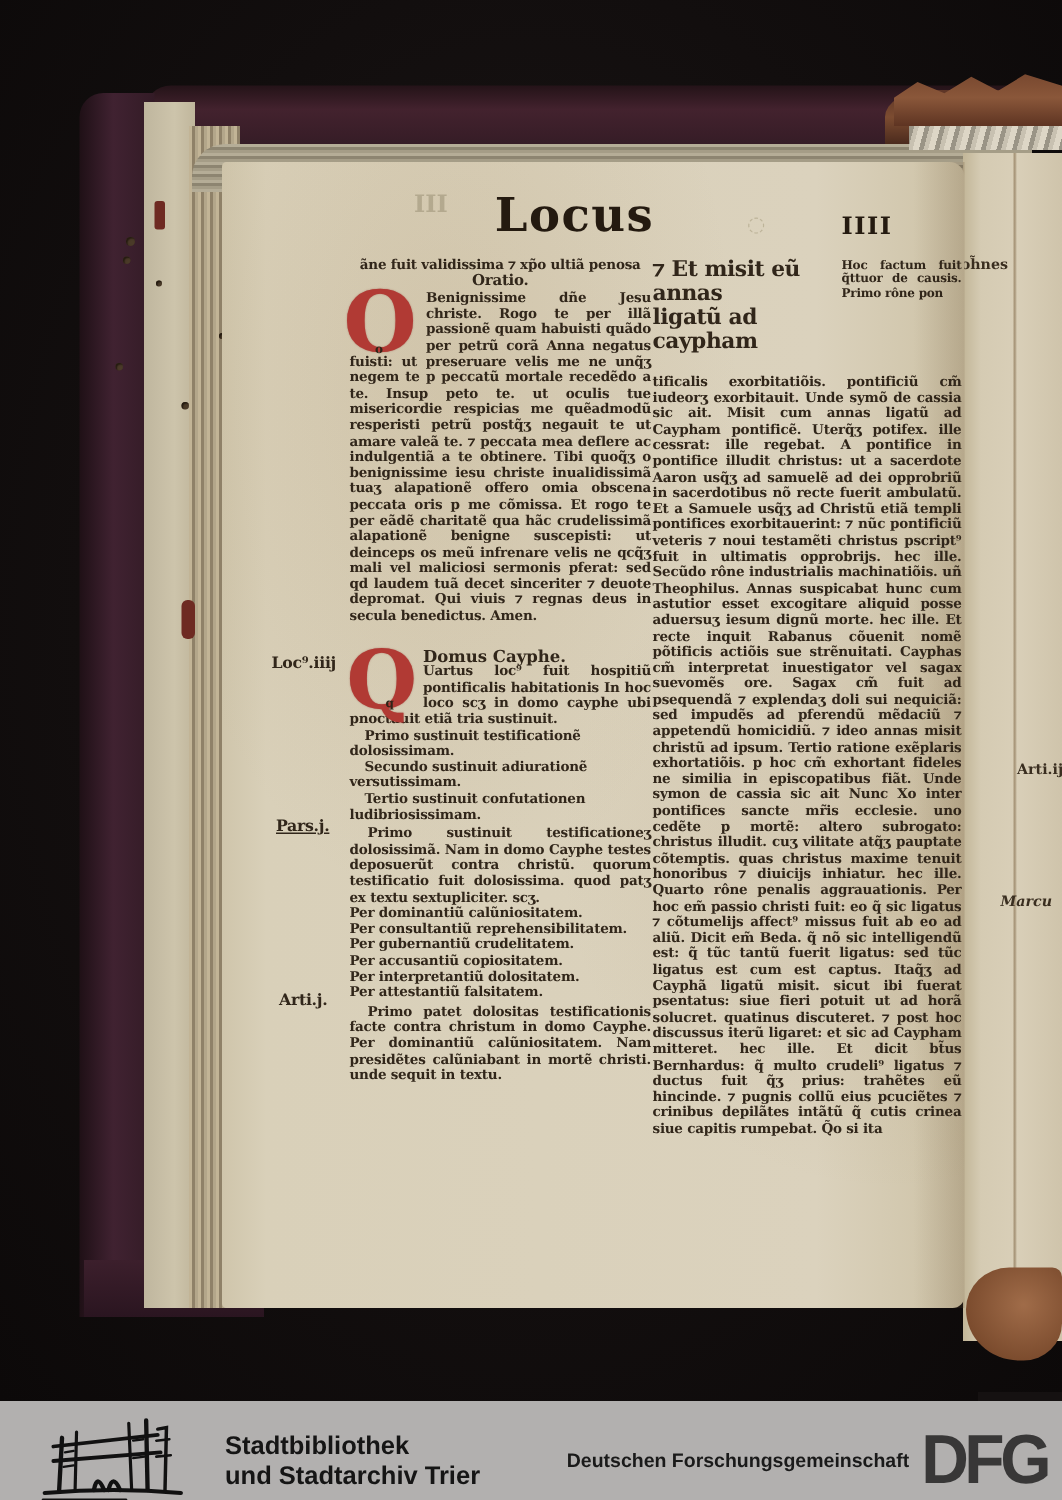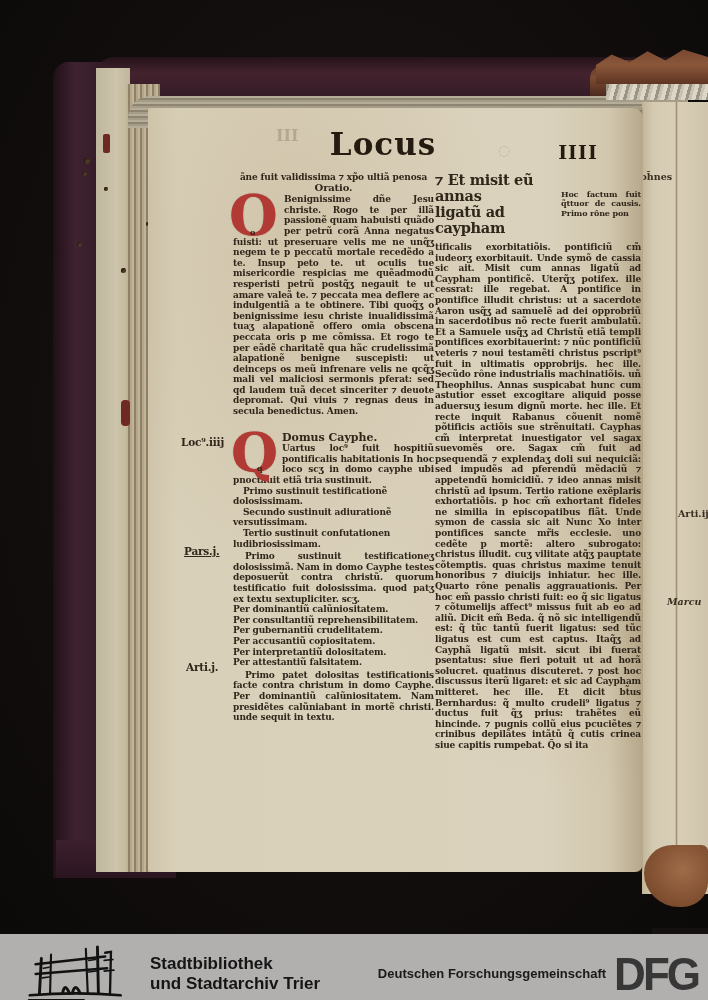--- a/index.html
+++ b/index.html
@@ -54,40 +54,40 @@
     border-radius:3px 10px 8px 3px;
     color:#2f2418;}
   .page .gutter-shadow{position:absolute;right:0;top:0;width:34px;height:100%;
     background:linear-gradient(to right,rgba(0,0,0,0),rgba(100,75,45,.22));}
 
   .running-title{position:absolute;left:150px;top:18px;width:170px;text-align:center;
     font-size:31px;font-weight:700;letter-spacing:1px;color:#241a10;}
   .ghost-text{position:absolute;left:128px;top:18px;font-size:16px;font-weight:700;color:#8e8468;opacity:.45;}
   .ghost-text2{position:absolute;left:350px;top:34px;font-size:14px;font-weight:700;color:#928866;opacity:.4;letter-spacing:2px;}
   .folio-num{position:absolute;left:400px;top:33px;width:60px;text-align:center;
-    font-size:19px;font-weight:700;letter-spacing:1px;color:#241a10;}
+    font-size:16px;font-weight:700;letter-spacing:1px;color:#241a10;}
 
   .col{position:absolute;font-size:9px;line-height:10.6px;font-weight:700;
     letter-spacing:-0.15px;text-align:justify;color:#31261a;}
   .col-left{left:85px;top:64px;width:201px;}
   .col-right{left:287px;top:64px;width:206px;}
   .tcenter{text-align:center;}
   .drop-init{float:left;color:#b13a34;font-weight:700;position:relative;
     text-shadow:0 0 1px rgba(140,40,35,.6);}
   .init-o{width:52px;height:41px;font-size:56px;line-height:40px;margin:1px 3px 0 -4px;}
   .init-q{width:48px;height:40px;font-size:54px;line-height:36px;margin:2px 3px 0 -2px;}
   .guide-letter{position:absolute;font-size:8px;color:#2f2418;left:21px;top:17px;text-shadow:none;}
   .sec-head{font-size:11px;font-weight:700;letter-spacing:0;}
   .item-line{text-indent:10px;text-align:left;}
   .per-line{text-align:left;}
   .indent1{text-indent:12px;}
   .margin-note{position:absolute;font-size:10.5px;font-weight:700;color:#31261a;letter-spacing:-0.2px;}
   .edge-note{position:absolute;font-size:9.5px;font-weight:700;color:#3a2e20;}
 
-  .lemma-row{display:flex;align-items:center;margin-bottom:6px;}
+  .lemma-row{display:flex;align-items:flex-start;margin-bottom:14px;}
   .lemma{width:122px;font-size:14.5px;line-height:16px;font-weight:700;letter-spacing:-0.3px;text-align:left;}
   .side-gloss{width:80px;font-size:8px;line-height:9.3px;font-weight:700;text-align:justify;padding-left:4px;}
 
   
   .banner{position:absolute;left:0;top:934px;width:708px;height:79px;background:#b2b0af;
     display:flex;align-items:center;font-family:"Liberation Sans", sans-serif;}
   .banner-darkcorner{position:absolute;left:652px;top:928px;width:56px;height:18px;background:#151111;}
   .pn-logo{margin-left:26px;width:110px;height:58px;flex:none;}
   .lib-name{margin-left:14px;font-size:17px;line-height:20px;font-weight:700;color:#151515;flex:none;}
   .funding{margin-left:auto;text-align:right;font-size:13px;line-height:15px;font-weight:700;color:#1a1a1a;}

